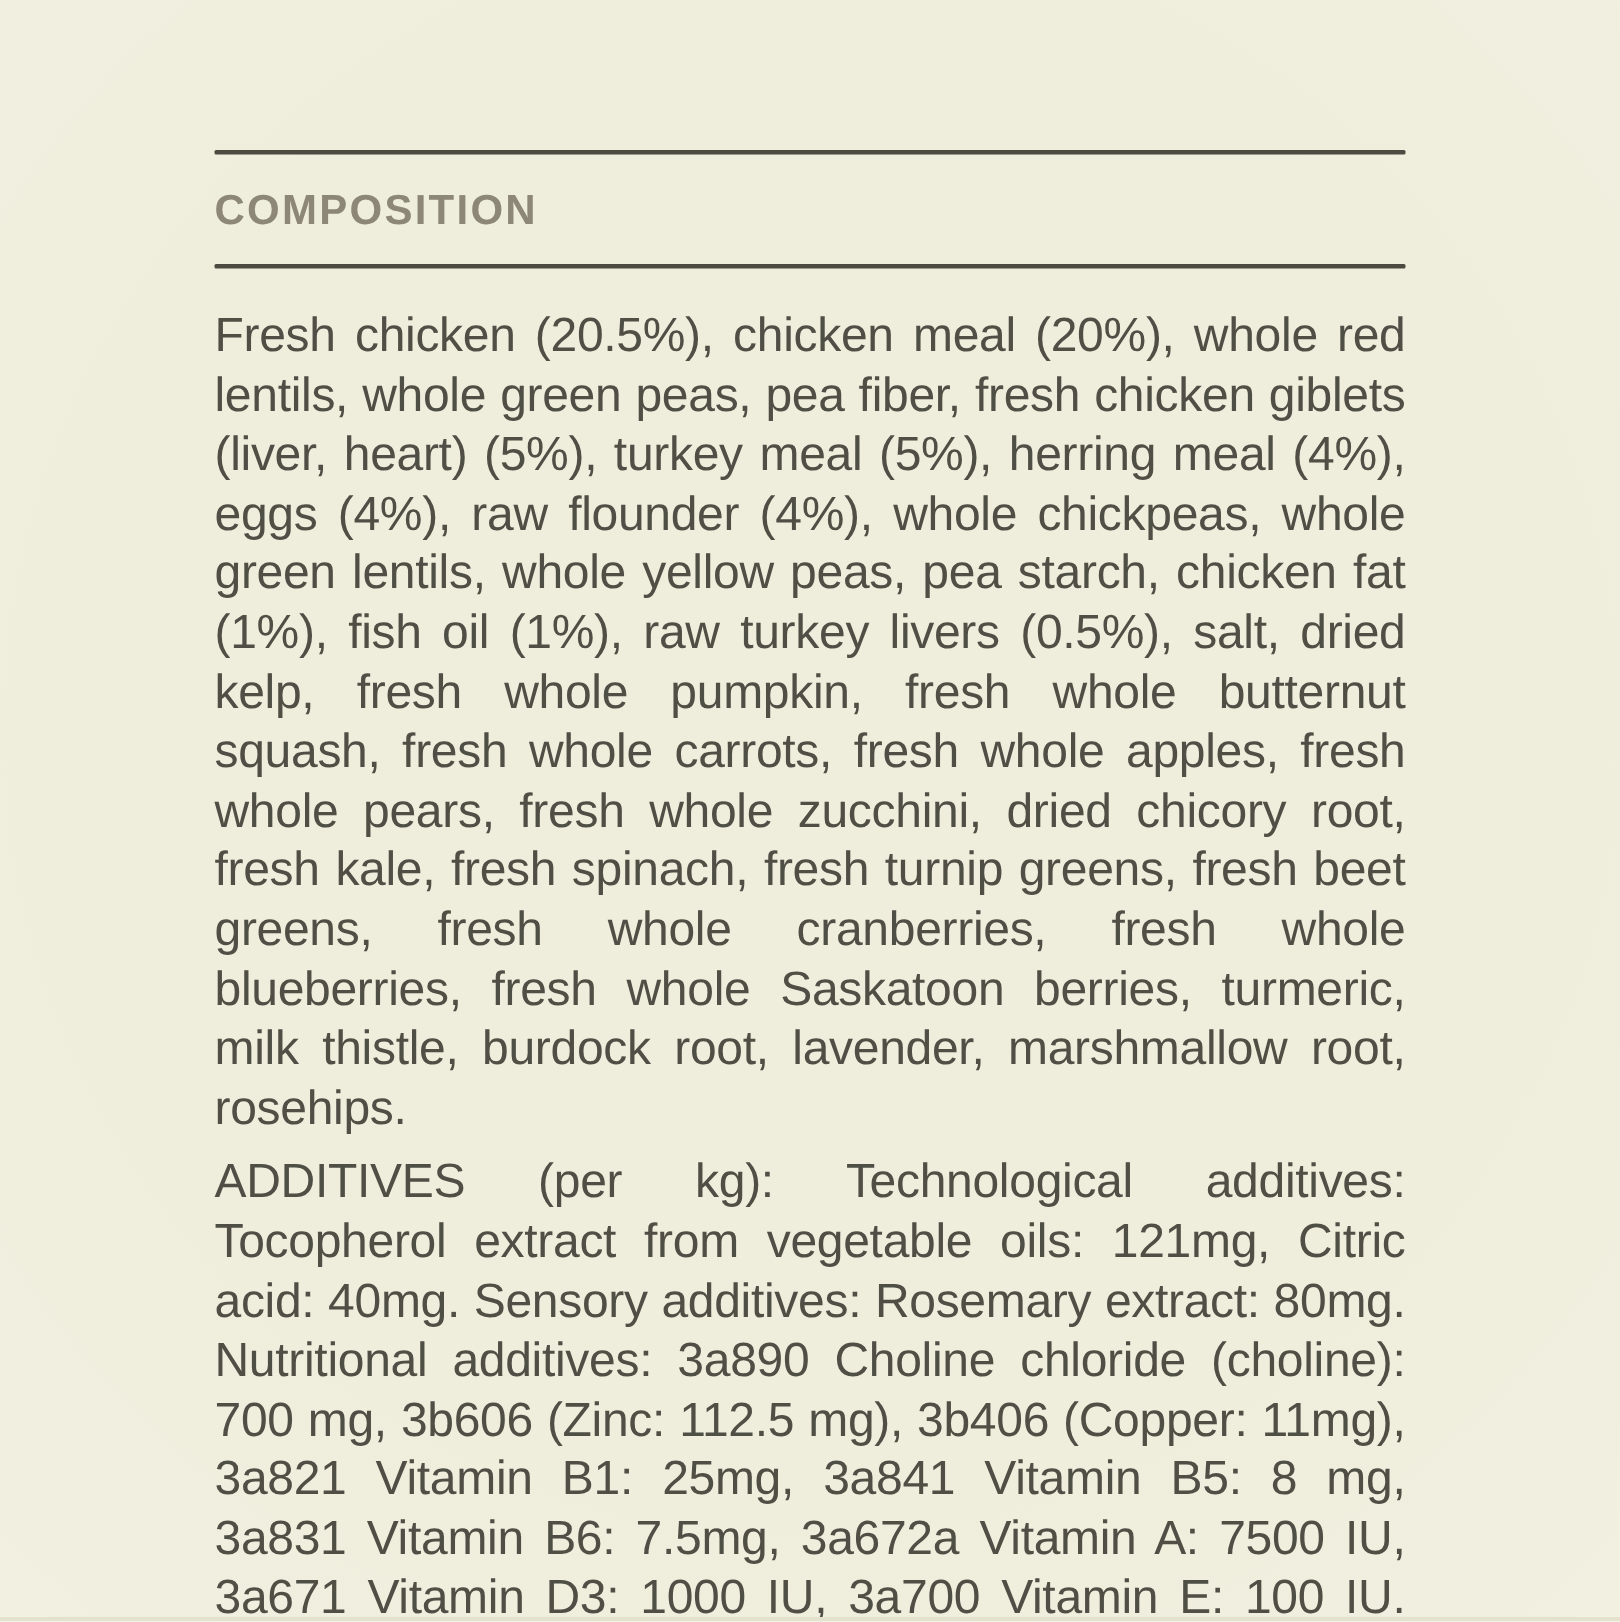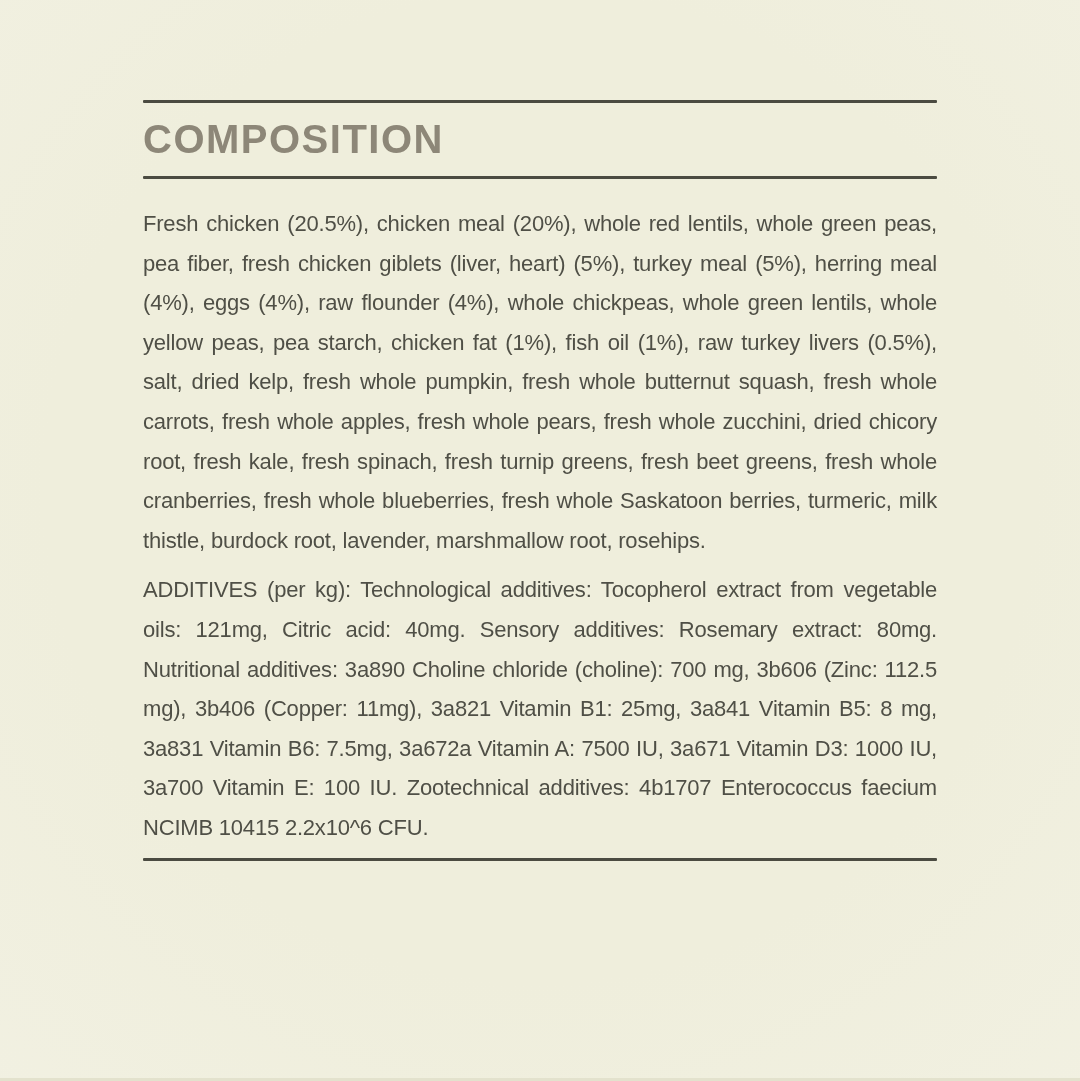--- a/index.html
+++ b/index.html
@@ -26,29 +26,29 @@
     border-radius: 1px;
   }
   .rule-top {
     margin-top: 100px;
   }
   .section-title {
     margin: 0;
     height: 73px;
     display: flex;
     align-items: center;
-    font-size: 40px;
+    font-size: 28px;
     font-weight: 600;
     letter-spacing: 1.5px;
     color: #8d8778;
   }
   .body-text {
     margin: 0;
     color: #4f4f46;
-    font-size: 22px;
+    font-size: 32px;
     line-height: 39.6px;
     letter-spacing: -0.2px;
     text-align: justify;
     text-justify: inter-word;
   }
   .composition-text {
     margin-top: 25px;
   }
   .additives-text {
     margin-top: 10px;

